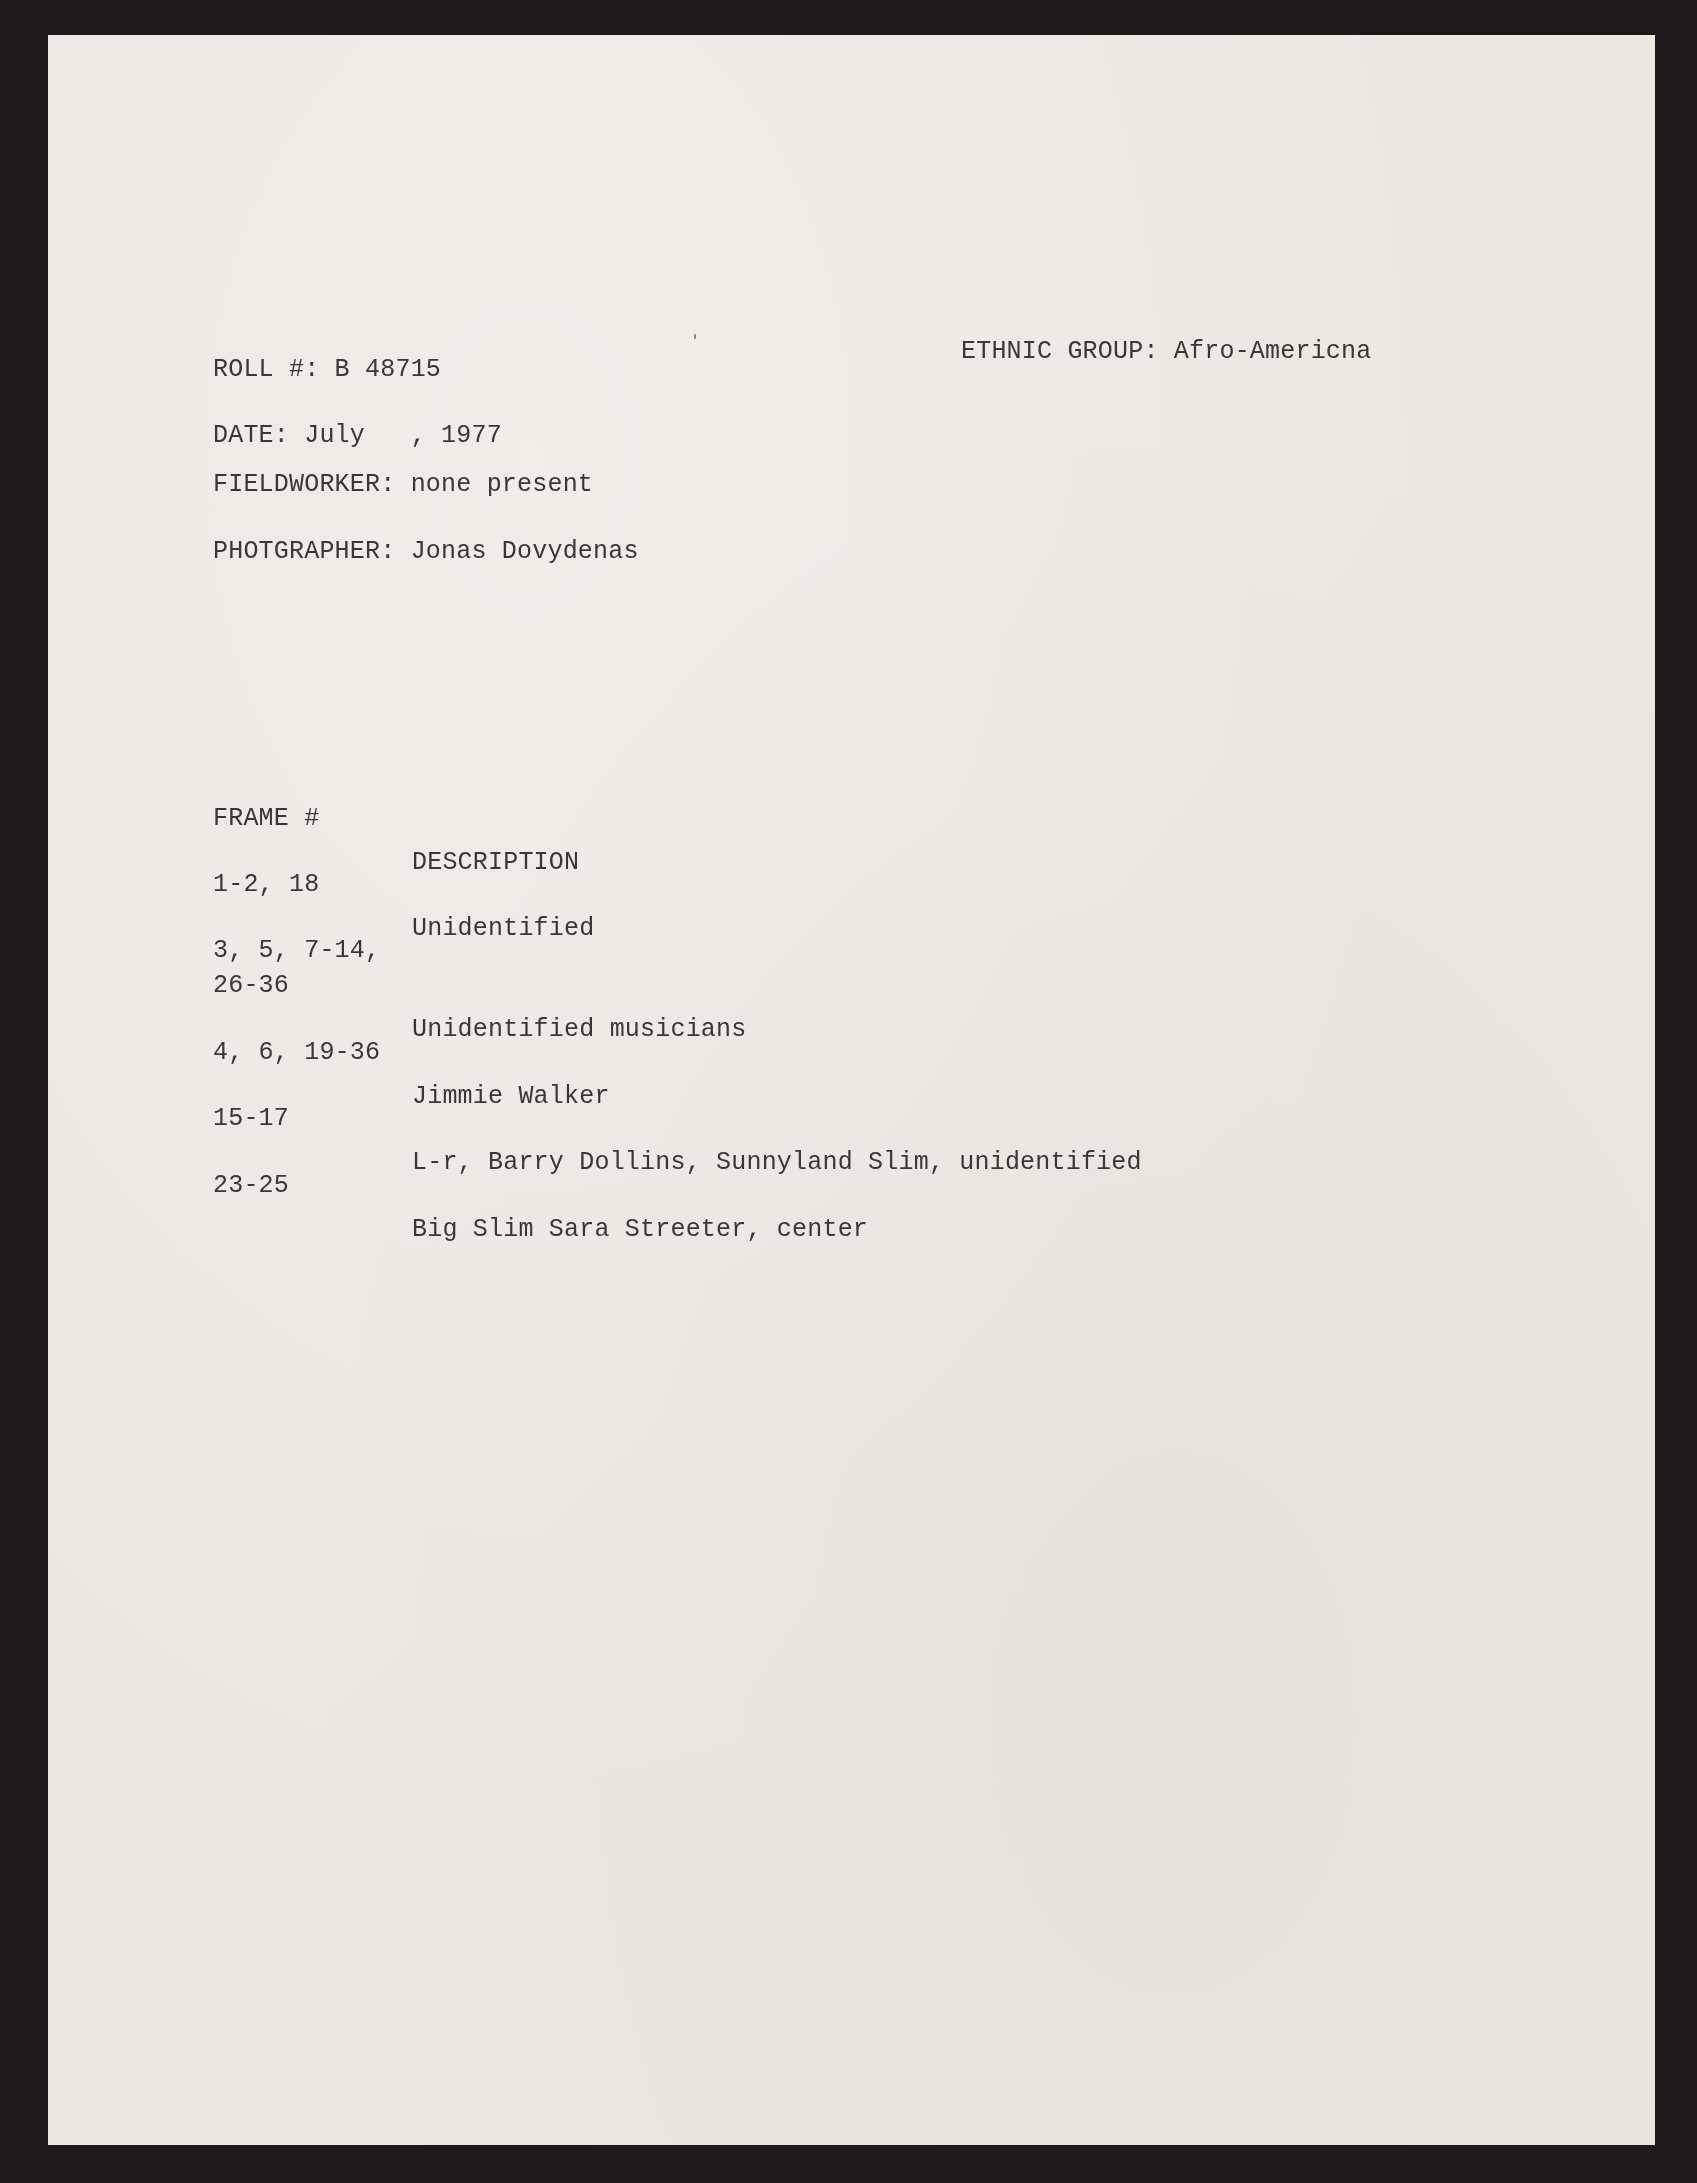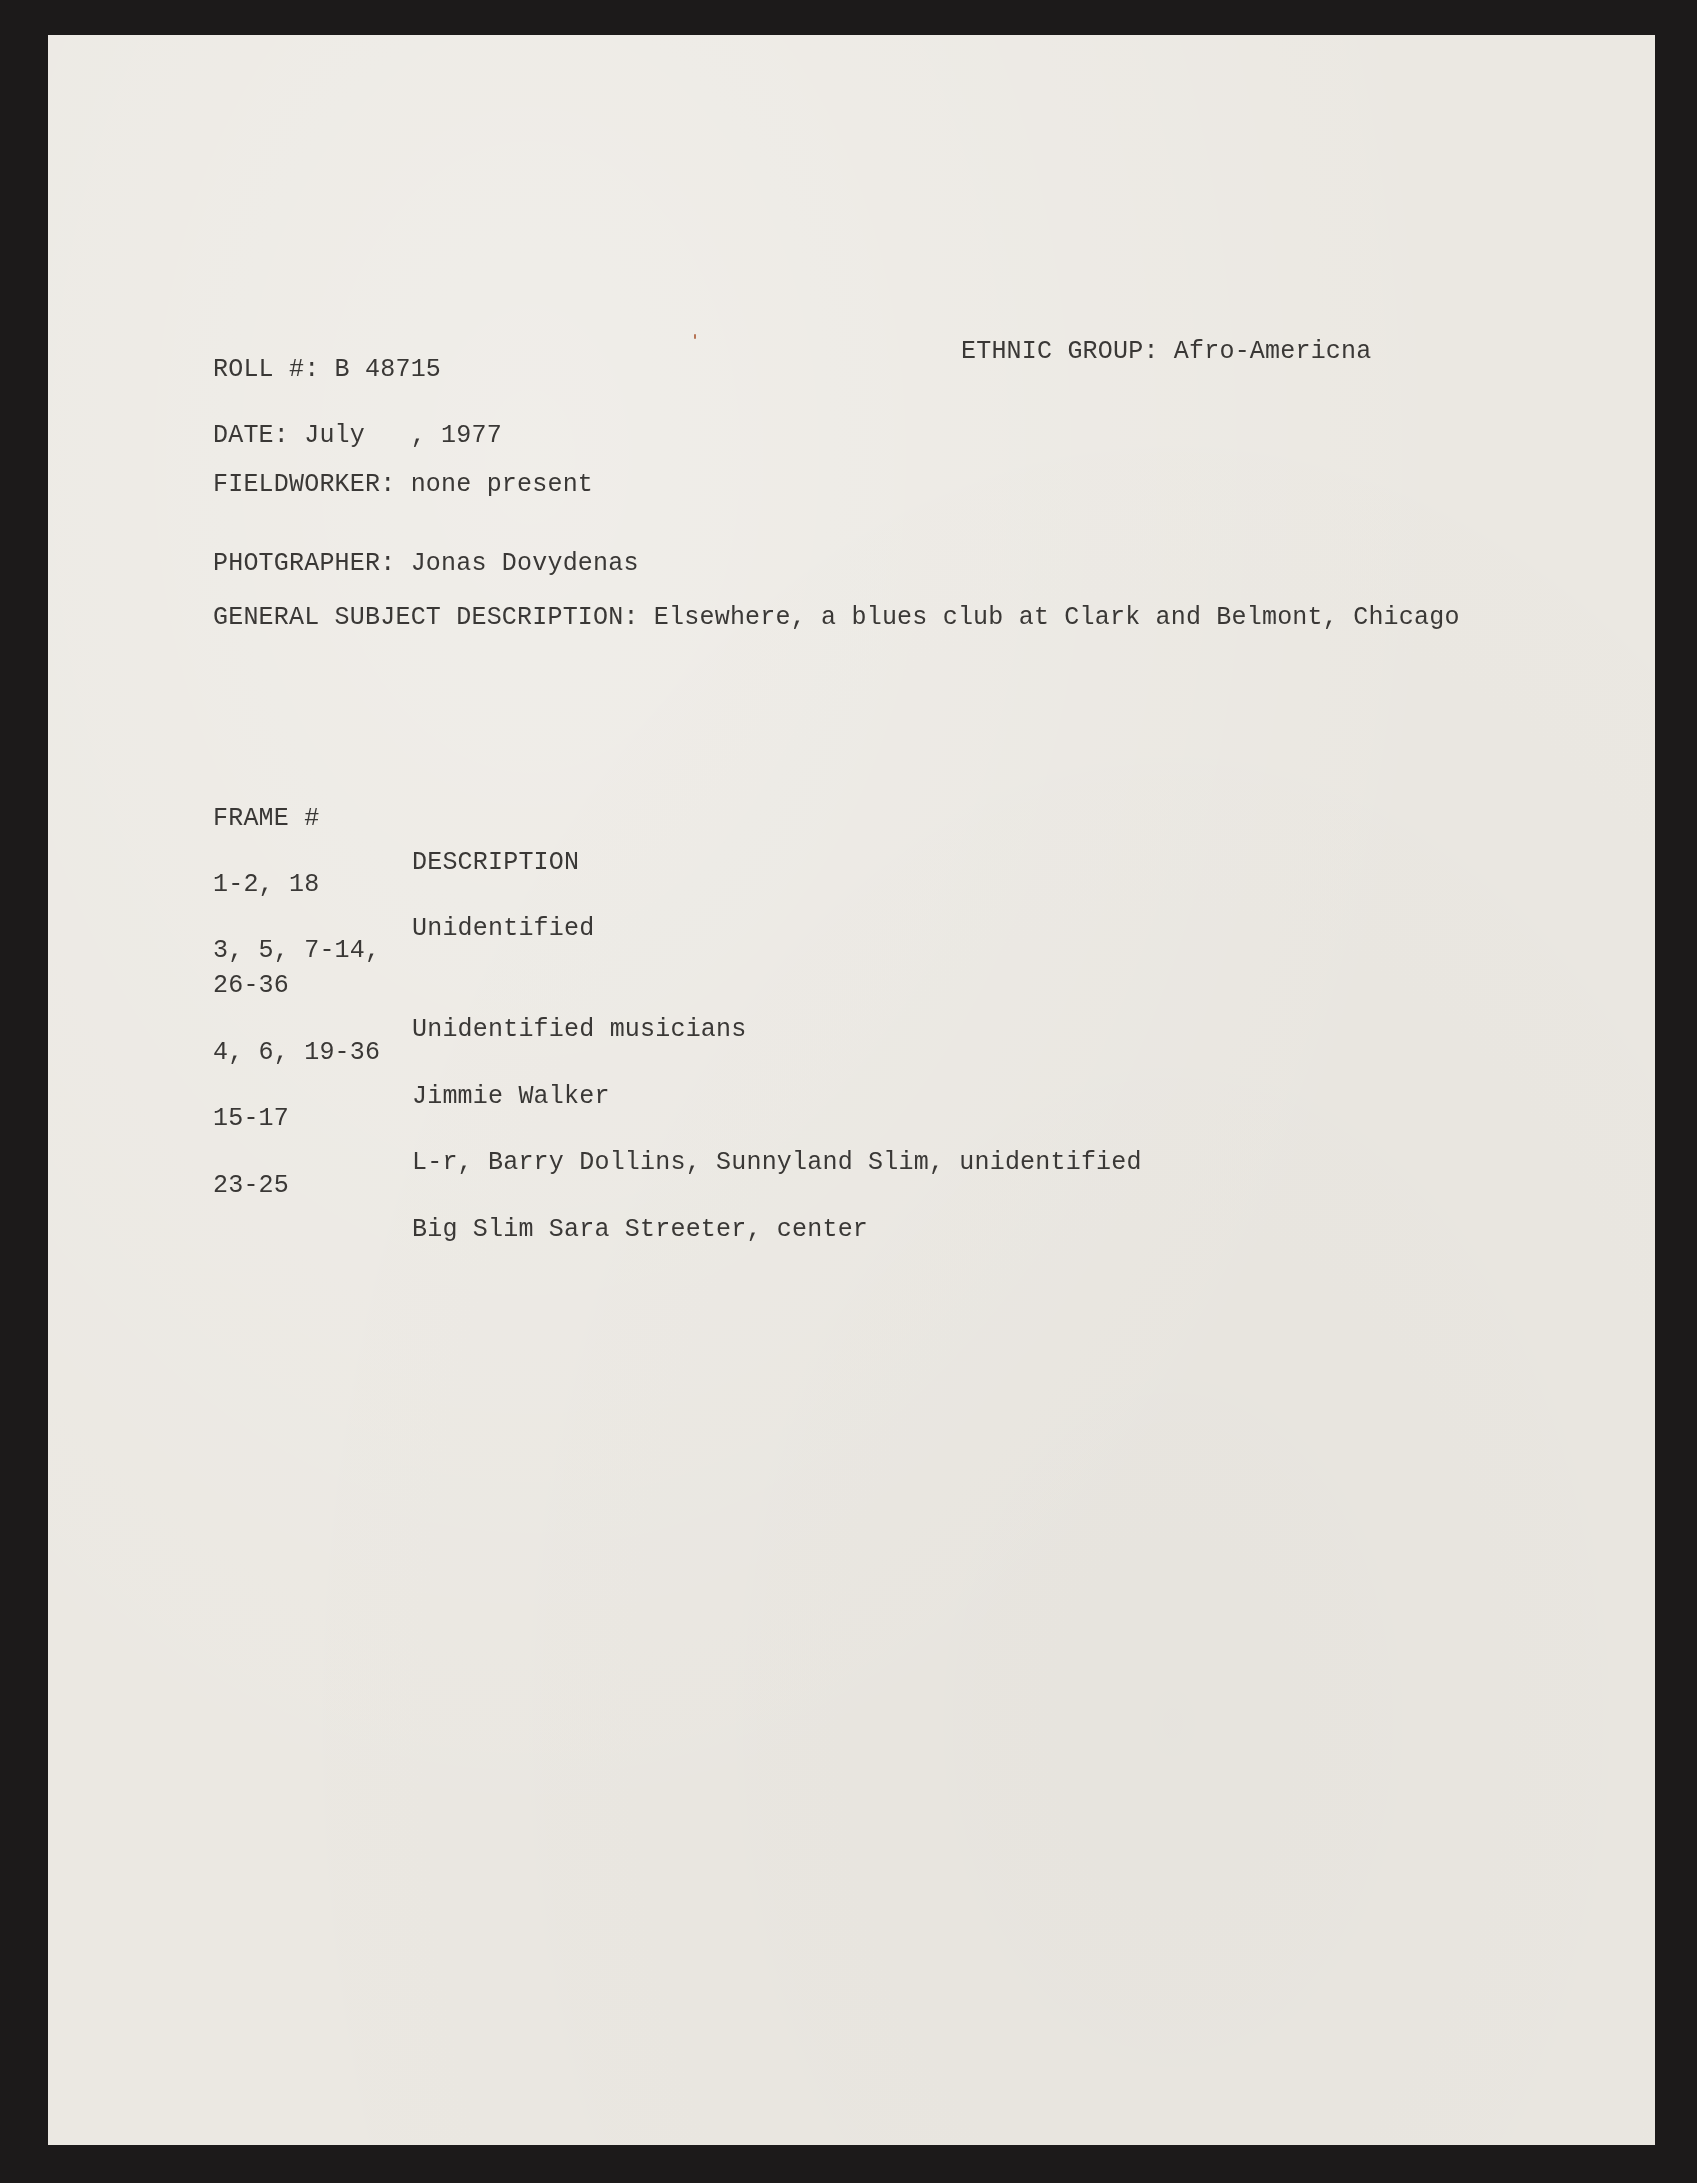--- a/index.html
+++ b/index.html
@@ -30,21 +30,21 @@
       font-size: 25px;
       line-height: 30px;
       color: #3a3836;
       white-space: pre;
       letter-spacing: 0.2px;
     }
     .roll      { left: 165px;  top: 320px; }
     .ethnic    { left: 913px; top: 302px; }
     .date      { left: 165px;  top: 386px; }
     .fieldwkr  { left: 165px;  top: 435px; }
-    .photog    { left: 165px;  top: 514px; }
+    .photog    { left: 165px;  top: 502px; }
     .subject   { left: 165px;  top: 568px; }
 
     .frame-col { left: 165px; }
     .desc-col  { left: 364px; margin-top: 44px; }
 
     .hdr-row   { top: 769px; }
     .r1        { top: 835px; }
     .r2a       { top: 901px; }
     .r2b       { top: 936px; }
     .r3        { top: 1003px; }
@@ -66,21 +66,20 @@
 <body>
 
 <div class="paper">
   <div class="speck"></div>
 
   <div class="line roll">ROLL #: B 48715</div>
   <div class="line ethnic">ETHNIC GROUP: Afro-Americna</div>
   <div class="line date">DATE: July   , 1977</div>
   <div class="line fieldwkr">FIELDWORKER: none present</div>
   <div class="line photog">PHOTGRAPHER: Jonas Dovydenas</div>
-  <div class="line subject">GENERAL SUBJECT DESCRIPTION: Elsewhere, a blues club at Clark and Belmont, Chicago</div>
 
   <div>
     <div class="line frame-col hdr-row">FRAME #</div>
     <div class="line desc-col hdr-row">DESCRIPTION</div>
 
     <div>
       <div class="line frame-col r1">1-2, 18</div>
       <div class="line desc-col r1">Unidentified</div>
     </div>
 

